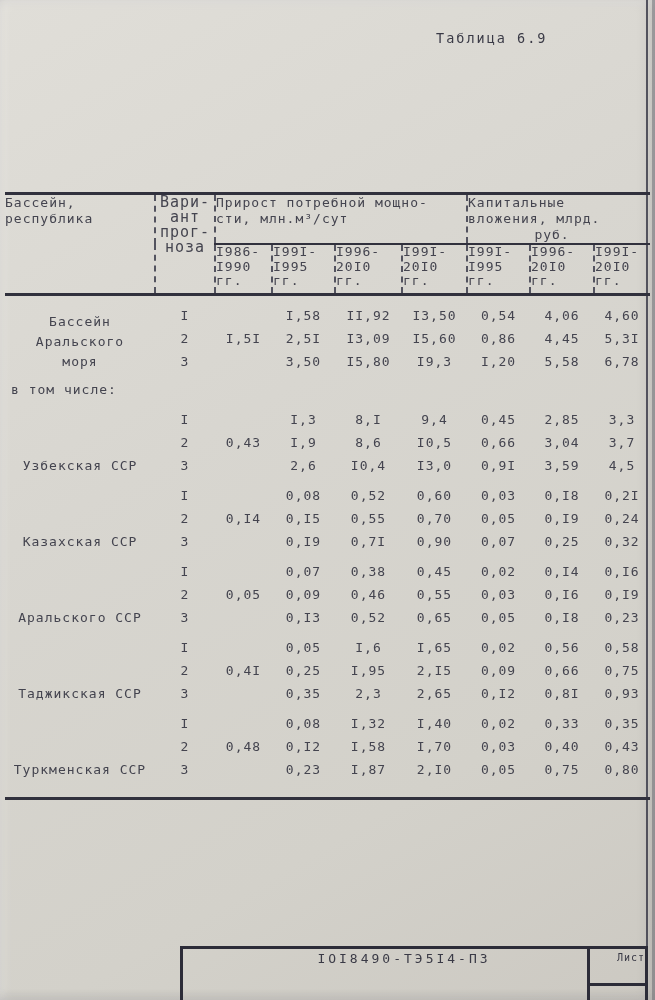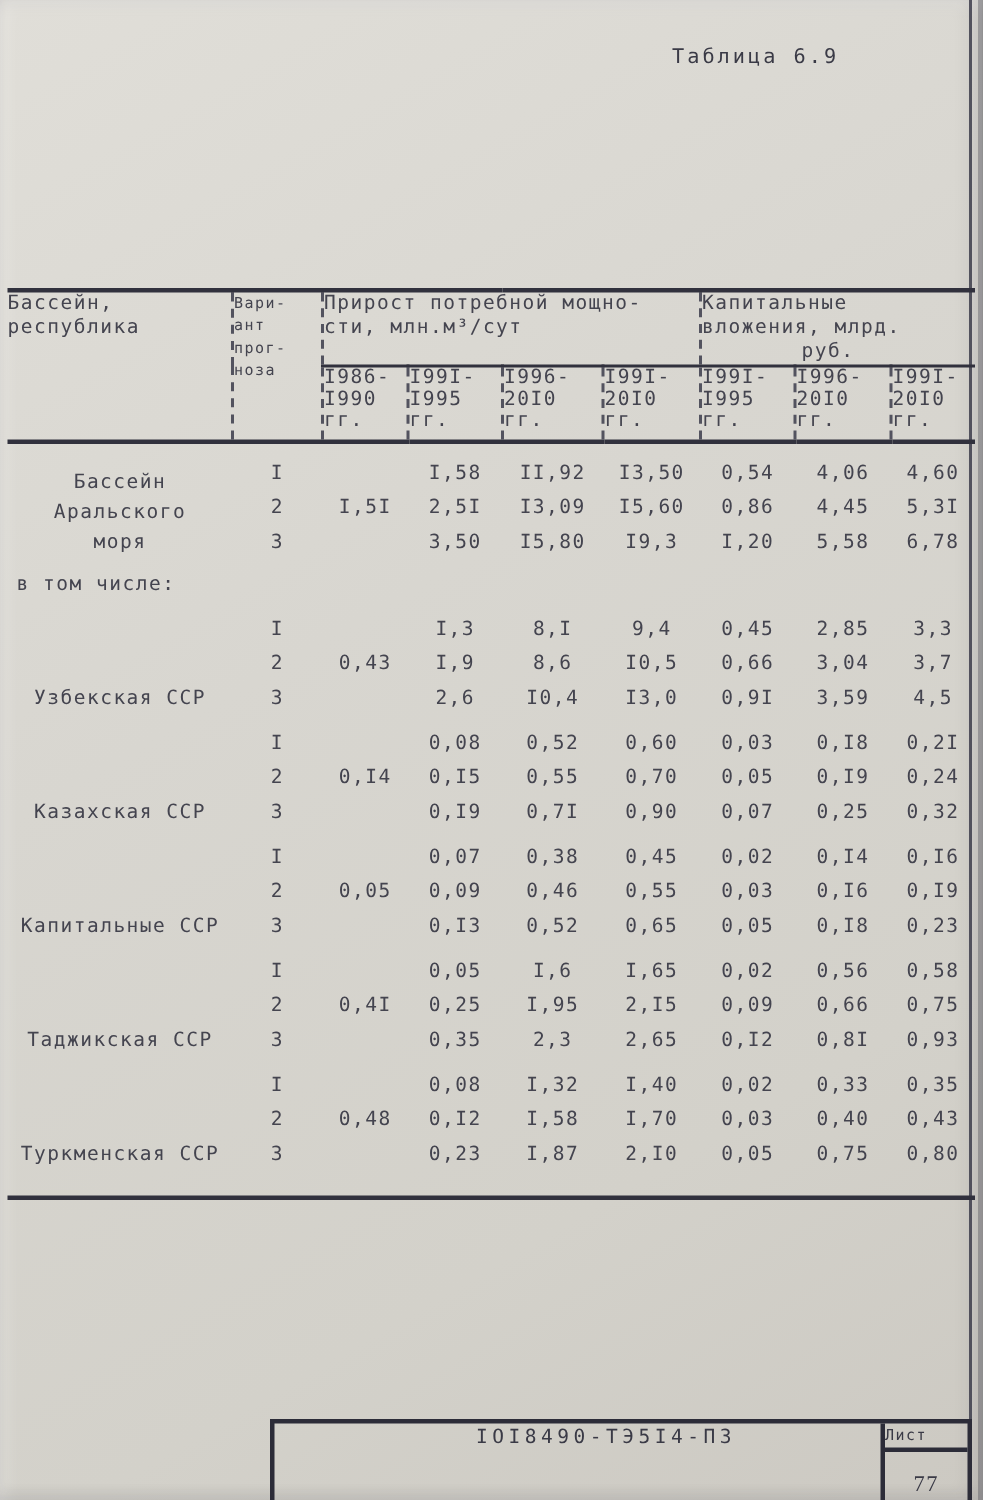--- a/index.html
+++ b/index.html
@@ -13,41 +13,41 @@
     position:relative;
     width:655px;height:1000px;
     background:linear-gradient(150deg,#e0ded8 0%,#d8d6d0 40%,#d3d1ca 75%,#ccc9c2 100%);
     overflow:hidden;
     font-family:"DejaVu Sans Mono","Liberation Mono",monospace;
     color:var(--ink);
     box-shadow:inset -8px 0 12px rgba(40,40,55,.10),inset 0 -5px 8px rgba(40,40,55,.06),inset 4px 4px 10px rgba(255,255,255,.25);
   }
   .frame-line{position:absolute;top:0;right:7px;width:2px;height:100%;background:#3c3c4a;opacity:.85;}
   .page-edge{position:absolute;top:0;right:0;width:3px;height:100%;background:rgba(50,50,64,.30);}
-  .table-label{position:absolute;left:448px;top:30px;font-size:13.5px;letter-spacing:2px;color:var(--ink-dark);}
+  .table-label{position:absolute;left:436px;top:30px;font-size:13.5px;letter-spacing:2px;color:var(--ink-dark);}
   .caption{
     position:absolute;left:114px;top:68px;width:470px;
     font-size:13px;line-height:16.5px;letter-spacing:1.5px;
     white-space:pre-line;color:var(--ink-dark);
   }
   table.main{
     position:absolute;left:5px;top:192px;width:645px;
     border-collapse:collapse;table-layout:fixed;
     border-top:3px solid var(--line);
     font-size:13px;color:var(--ink);
   }
   table.main th{font-weight:normal;padding:0;}
   .th-basin{
     height:56px;text-align:left;vertical-align:top;
     padding:6px 0 0 6px;letter-spacing:1px;line-height:16px;
     border-bottom:3px solid var(--line);white-space:pre-line;
   }
   .th-variant{
-    text-align:left;vertical-align:top;padding:6px 0 0 6px;
-    font-size:10px;letter-spacing:1px;line-height:15px;
+    text-align:center;vertical-align:top;padding:6px 0 0 6px;
+    font-size:15px;letter-spacing:1px;line-height:15px;
     border-left:2px dashed var(--dash);border-right:2px dashed var(--dash);
     border-bottom:3px solid var(--line);white-space:pre-line;
   }
   .th-group{
     text-align:left;vertical-align:top;padding:5px 0 0 10px;
     letter-spacing:1px;line-height:16px;
     border-bottom:2px solid var(--line);
     margin-left:24px;
   }
   .th-group .gline{line-height:16px;}
@@ -80,22 +80,22 @@
   }
   .stamp-code{
     position:absolute;left:0;right:60px;top:2px;
     text-align:center;font-size:13px;letter-spacing:3px;color:var(--ink-dark);margin-left:40px;
   }
   .stamp-sheet{
     position:absolute;right:0;top:0;bottom:0;width:58px;
     border-left:3px solid #2c2c38;box-sizing:border-box;
   }
   .stamp-sheet-label{
-    height:19px;border-bottom:3px solid #2c2c38;box-sizing:border-box;
-    text-align:left;font-size:10px;letter-spacing:1px;line-height:17px;color:var(--ink-dark);
+    height:37px;border-bottom:3px solid #2c2c38;box-sizing:border-box;
+    text-align:right;font-size:10px;letter-spacing:1px;line-height:17px;color:var(--ink-dark);
   }
   .stamp-sheet-number{
     text-align:center;font-size:15px;letter-spacing:1px;padding-top:14px;color:var(--ink-dark);font-family:Liberation Serif, serif;
   }
 </style>
 </head>
 <body>
 
 <div class="page">
 
@@ -252,21 +252,21 @@
           <td>3</td>
           <td></td>
           <td>0,I9</td>
           <td>0,7I</td>
           <td>0,90</td>
           <td>0,07</td>
           <td>0,25</td>
           <td>0,32</td>
         </tr>
         <tr class="group-first">
-          <td class="name" rowspan="3">Капитальные ССР</td>
+          <td class="name" rowspan="3">Аральского ССР</td>
           <td>I</td>
           <td></td>
           <td>0,07</td>
           <td>0,38</td>
           <td>0,45</td>
           <td>0,02</td>
           <td>0,I4</td>
           <td>0,I6</td>
         </tr>
         <tr class="">

